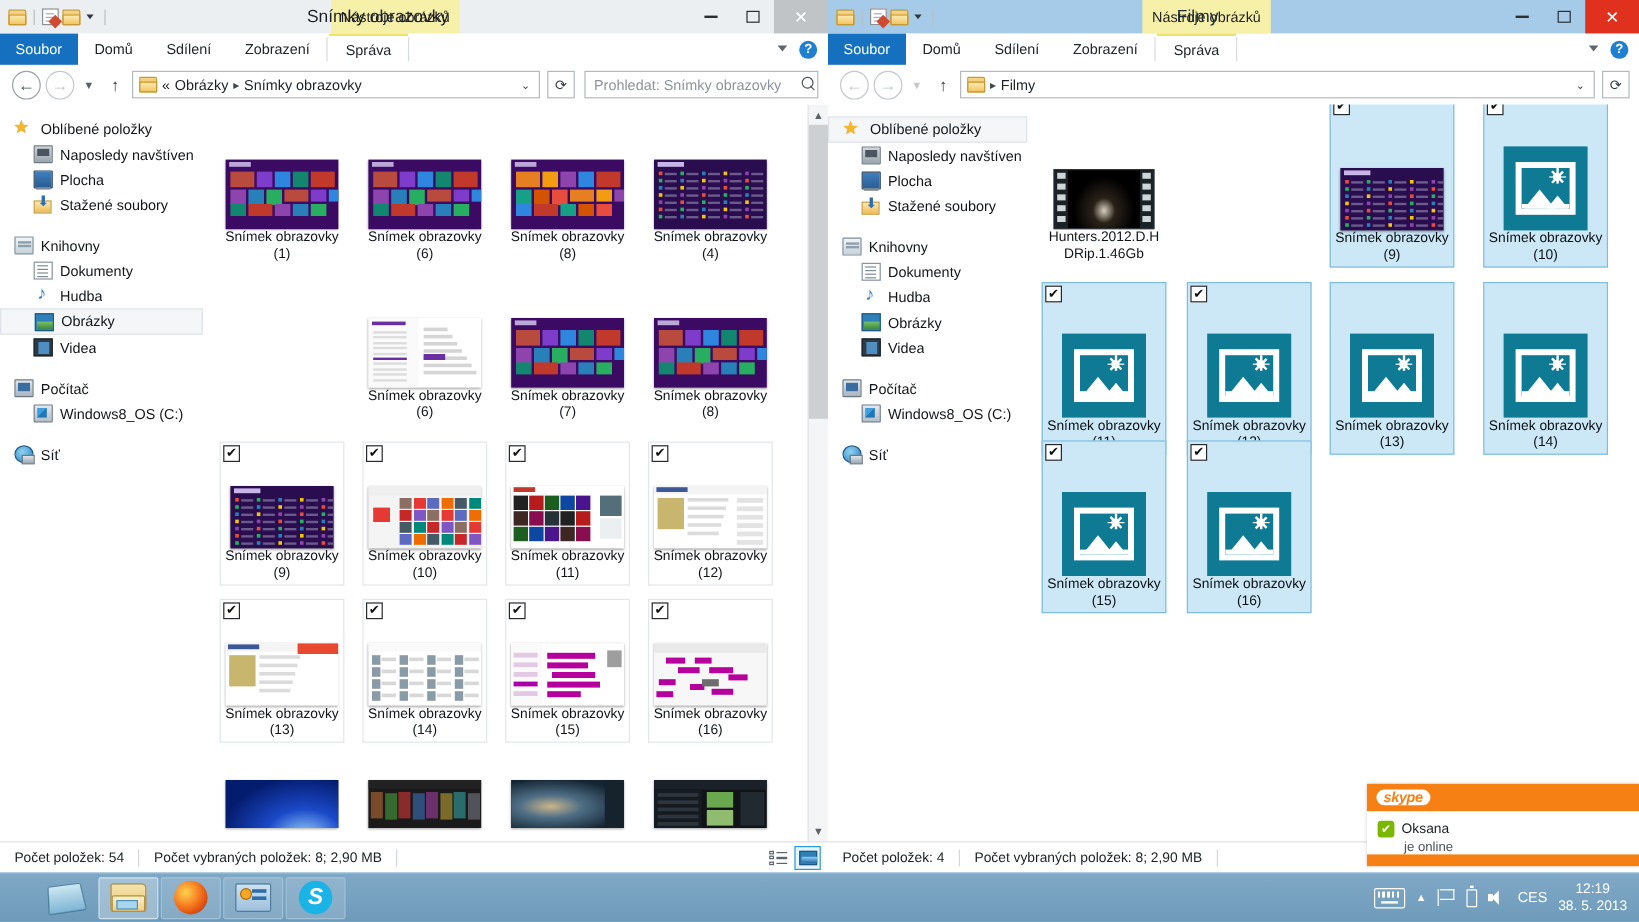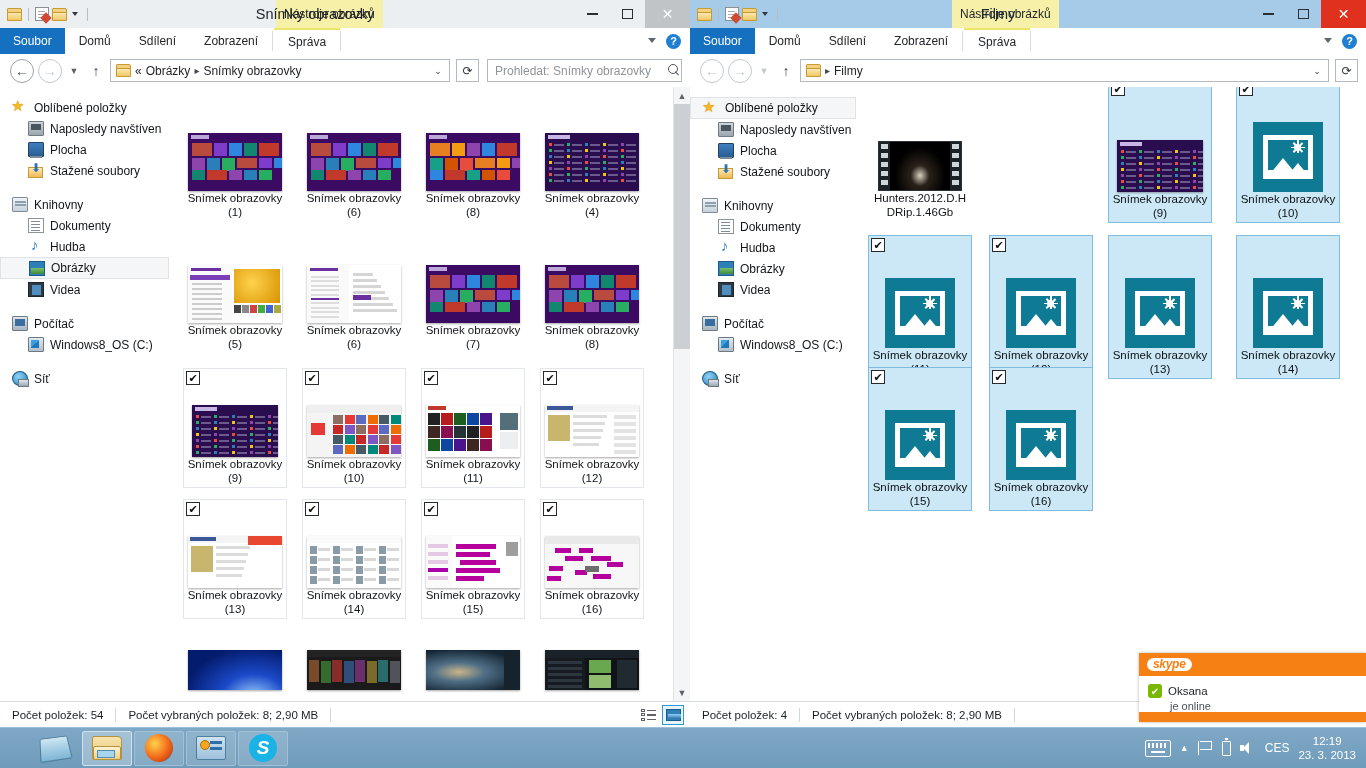--- a/index.html
+++ b/index.html
@@ -560,47 +560,20 @@
                   <i style="position:absolute;left:81px;top:29px;width:10px;height:2px;background:#6b5b8c"></i>
                   <i style="position:absolute;left:76px;top:34px;width:3px;height:3px;background:#f1c40f"></i>
                   <i style="position:absolute;left:81px;top:35px;width:10px;height:2px;background:#6b5b8c"></i>
                   <i style="position:absolute;left:76px;top:40px;width:3px;height:3px;background:#8e44ad"></i>
                   <i style="position:absolute;left:81px;top:41px;width:10px;height:2px;background:#6b5b8c"></i>
                   <i style="position:absolute;left:76px;top:46px;width:3px;height:3px;background:#e74c3c"></i>
                   <i style="position:absolute;left:81px;top:47px;width:10px;height:2px;background:#6b5b8c"></i>
                 </div>
               </div>
               <div class="caption">Snímek obrazovky (4)</div>
-            </div>
-          </div>
-          <div class="itemwrap" style="left: 8px; top: 150px;">
-            <div class="item">
-              <div class="thumbbox" style="height: 86px;">
-                <div class="thumb" style="width: 94px; height: 58px; background: rgb(255, 255, 255); position: relative; overflow: hidden;">
-                  <i style="position:absolute;left:0;top:0;width:44px;height:100%;background:#fafafa"></i>
-                  <i style="position:absolute;left:3px;top:3px;width:30px;height:3px;background:#6a2fa0"></i>
-                  <i style="position:absolute;left:2px;top:10px;width:40px;height:5px;background:#7b3fb8"></i>
-                  <i style="position:absolute;left:4px;top:18px;width:30px;height:2px;background:#ccc"></i>
-                  <i style="position:absolute;left:4px;top:23px;width:30px;height:2px;background:#ccc"></i>
-                  <i style="position:absolute;left:4px;top:28px;width:30px;height:2px;background:#ccc"></i>
-                  <i style="position:absolute;left:4px;top:33px;width:30px;height:2px;background:#ccc"></i>
-                  <i style="position:absolute;left:4px;top:38px;width:30px;height:2px;background:#ccc"></i>
-                  <i style="position:absolute;left:4px;top:43px;width:30px;height:2px;background:#ccc"></i>
-                  <i style="position:absolute;left:4px;top:48px;width:30px;height:2px;background:#ccc"></i>
-                  <i style="position:absolute;left:4px;top:53px;width:30px;height:2px;background:#ccc"></i>
-                  <i style="position:absolute;left:46px;top:4px;width:46px;height:34px;background:radial-gradient(circle at 40% 40%, #ffd24d, #d79200)"></i>
-                  <i style="position:absolute;left:46px;top:40px;width:7px;height:8px;background:#444"></i>
-                  <i style="position:absolute;left:54px;top:40px;width:7px;height:8px;background:#888"></i>
-                  <i style="position:absolute;left:62px;top:40px;width:7px;height:8px;background:#c44"></i>
-                  <i style="position:absolute;left:70px;top:40px;width:7px;height:8px;background:#4a4"></i>
-                  <i style="position:absolute;left:78px;top:40px;width:7px;height:8px;background:#46c"></i>
-                  <i style="position:absolute;left:86px;top:40px;width:7px;height:8px;background:#aa4"></i>
-                </div>
-              </div>
-              <div class="caption">Snímek obrazovky (5)</div>
             </div>
           </div>
           <div class="itemwrap" style="left: 127px; top: 150px;">
             <div class="item">
               <div class="thumbbox" style="height: 86px;">
                 <div class="thumb" style="width: 94px; height: 58px; background: rgb(255, 255, 255); position: relative; overflow: hidden;">
                   <i style="position:absolute;left:0;top:0;width:42px;height:100%;background:#fafafa"></i>
                   <i style="position:absolute;left:3px;top:3px;width:28px;height:3px;background:#6a2fa0"></i>
                   <i style="position:absolute;left:4px;top:11px;width:28px;height:2px;background:#ddd"></i>
                   <i style="position:absolute;left:4px;top:15.4px;width:28px;height:2px;background:#ddd"></i>
@@ -1437,16 +1410,16 @@
 
   <div class="tray">
     <span class="tray-kbd"></span>
     <span class="tray-up">▲</span>
     <span class="tray-flag"></span>
     <span class="tray-batt"></span>
     <span class="tray-spk"></span>
     <span class="tray-lang">CES</span>
     <span class="tray-clock">
       <span style="display:block">12:19</span>
-      <span style="display:block">23. 3. 2013</span>
+      <span style="display:block">38. 5. 2013</span>
     </span>
   </div>
 </div>
 
 </body></html>

